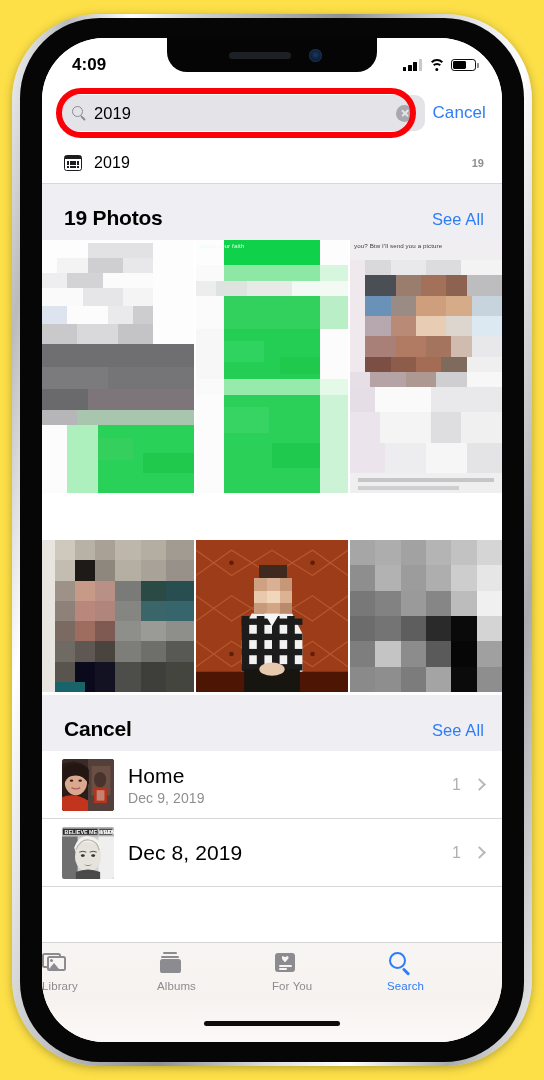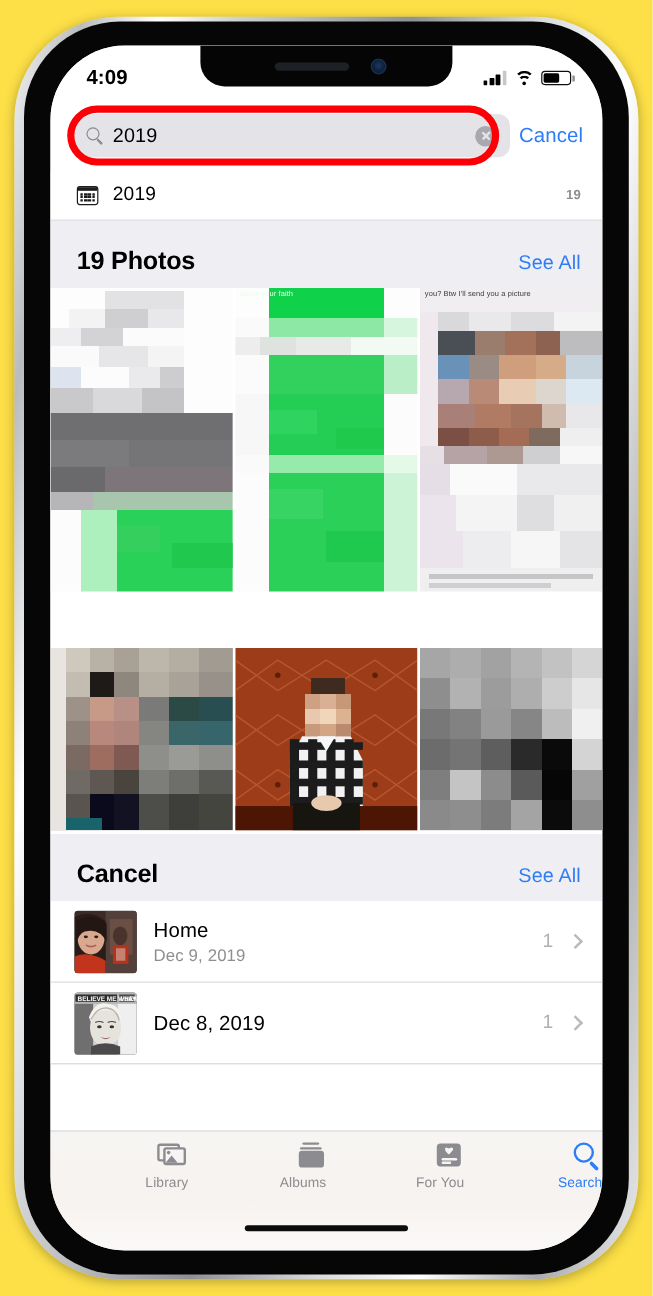--- a/index.html
+++ b/index.html
@@ -199,40 +199,40 @@
     display:flex; align-items:center; background:#fff;
     padding:8px 16px 8px 20px; height:68px;
     border-bottom:1px solid #d8d8dc;
   }
   .moment-thumb{
     width:52px; height:52px; border-radius:3px; overflow:hidden;
     flex:0 0 auto; margin-right:14px; position:relative;
     background:#555;
   }
   .moment-texts{ flex:1; display:flex; flex-direction:column; gap:2px; }
-  .moment-title{ font-size:17px; color:#000; letter-spacing:.1px; }
+  .moment-title{ font-size:21px; color:#000; letter-spacing:.1px; }
   .moment-sub{ font-size:14px; color:#8e8e93; letter-spacing:.1px; }
   .moment-count{ font-size:16px; color:#b0b0b5; margin-right:14px; }
   .chev{
     width:9px; height:9px; border-right:2px solid #b8b8bd;
     border-top:2px solid #b8b8bd; transform:rotate(45deg);
     flex:0 0 auto; margin-right:2px;
   }
 
   
   .tabbar{
     position:absolute; bottom:0; left:0; width:100%; height:100px;
     background:linear-gradient(180deg,#f7f5f3 0%,#f6f2ef 55%,#fbf9f8 100%);
     border-top:1px solid #d4d4d8;
     z-index:20;
   }
   .tabs{ display:flex; height:62px; padding-top:8px; }
   .tab{
     flex:1; display:flex; flex-direction:column;
-    align-items:flex-end; justify-content:flex-start; gap:5px;
+    align-items:flex-start; justify-content:flex-start; gap:5px;
   }
   .tab-label{ font-size:11.5px; color:#8c8c90; letter-spacing:.1px; }
   .tab.active .tab-label{ color:#2e7df6; font-weight:400; }
   .tab-ico{ width:26px; height:24px; position:relative; }
 
   
   .ic-lib .back{
     position:absolute; left:0; top:2px; width:19px; height:15px;
     border:2.2px solid #8c8c90; border-radius:2.5px;
   }

